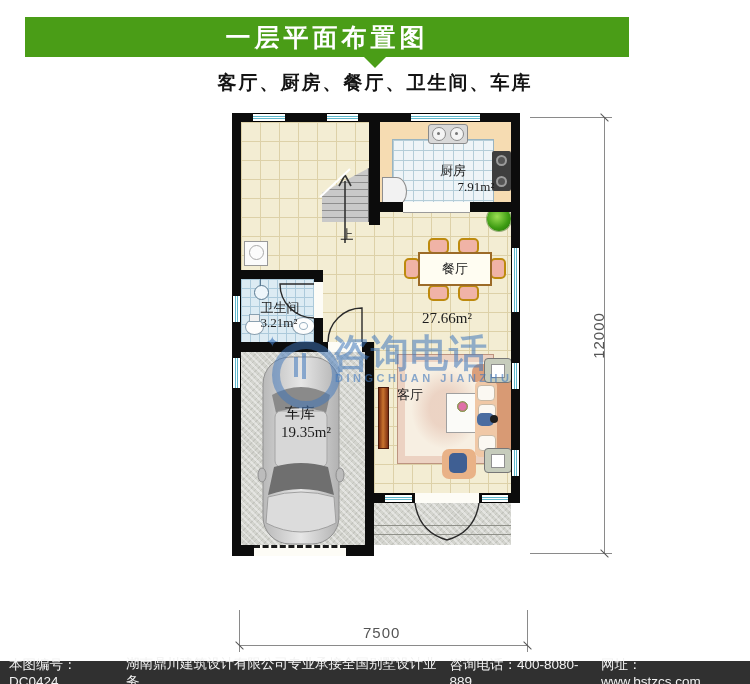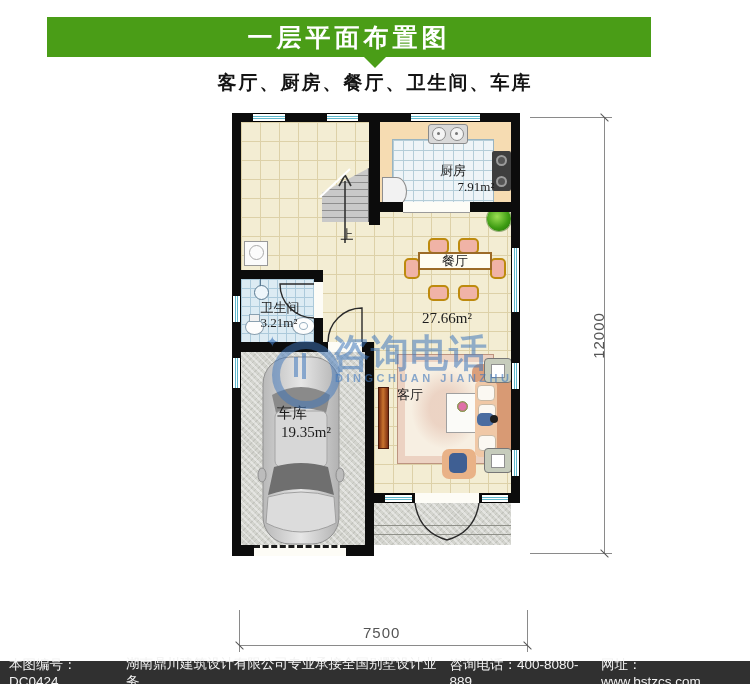--- a/index.html
+++ b/index.html
@@ -1,21 +1,21 @@
 <!DOCTYPE html>
 <html><head>
 <meta charset="utf-8">
 <style>
   html,body{margin:0;padding:0;}
   body{width:750px;height:684px;position:relative;background:#fff;
        font-family:"Liberation Sans", sans-serif;overflow:hidden;}
   .abs{position:absolute;}
 
   
-  .header-bar{left:25px;top:17px;width:604px;height:40px;background:#4a9d17;margin-left:22px;}
+  .header-bar{left:25px;top:17px;width:604px;height:40px;background:#4a9d17;}
   .header-title{width:100%;text-align:center;line-height:40px;color:#fff;
     font-size:25px;font-weight:bold;letter-spacing:4px;}
   .header-tri{left:364px;top:57px;width:0;height:0;
     border-left:11px solid transparent;border-right:11px solid transparent;
     border-top:11px solid #4a9d17;}
   .subtitle{left:0;top:70px;width:750px;text-align:center;font-size:19px;
     color:#141414;letter-spacing:2px;font-weight:600;}
 
   
   .plan{left:232px;top:113px;width:288px;height:443px;}
@@ -68,21 +68,21 @@
   .shower::after{content:"";position:absolute;left:5px;top:-7px;width:1px;height:7px;background:#5a7a92;}
   .toilet{left:13px;top:206px;width:17px;height:14px;background:#fdfdfd;border:1px solid #8aa0b0;border-radius:50%;}
   .toilet::before{content:"";position:absolute;left:3px;top:-6px;width:9px;height:6px;background:#f0f0f0;border:1px solid #8aa0b0;}
   .basin{left:60px;top:204px;width:21px;height:16px;background:#fdfdfd;border:1px solid #8aa0b0;border-radius:50%;}
   .basin::after{content:"";position:absolute;left:6px;top:4px;width:7px;height:6px;border:1px solid #9ab0c0;border-radius:50%;}
   .plant{left:255px;top:94px;width:24px;height:24px;border-radius:50%;
     background:radial-gradient(circle at 42% 40%,#9adf52,#3d9b12 58%,#236c06);
     box-shadow:0 0 0 1px rgba(36,96,8,.45);}
 
   
-  .dtable{left:186px;top:139px;width:74px;height:18px;background:#fffdf2;border:2px solid #9c6b28;
+  .dtable{left:186px;top:139px;width:74px;height:34px;background:#fffdf2;border:2px solid #9c6b28;
     box-sizing:border-box;display:flex;align-items:center;justify-content:center;}
   .chair{position:absolute;background:#f0b3a6;border:2px solid #bd8a0e;border-radius:5px;box-sizing:border-box;}
 
   
   .carpet{left:166px;top:242px;width:95px;height:108px;background:#f7efe2;
     border:7px solid #ecd2c2;outline:1px solid #bd9480;box-sizing:border-box;
     background-image:radial-gradient(ellipse at center,rgba(215,160,140,.35) 0 28%,transparent 60%);}
   .ctable{left:214px;top:280px;width:32px;height:40px;background:#fbfbf8;border:1px solid #a0a0a0;box-sizing:border-box;}
   .ctable i{position:absolute;left:10px;top:7px;width:11px;height:11px;border-radius:50%;
     background:radial-gradient(circle,#e070a8 0 40%,#7a9a40 70%,transparent 71%);}
@@ -249,21 +249,21 @@
     <path d="M247,390 Q243,419 215,427" fill="none" stroke="#2a2a2a" stroke-width="1.4"></path>
     <path d="M113,130 L113,68 M113,62 L107,73 M113,62 L119,73" fill="none" stroke="#333" stroke-width="1.6"></path>
     <path d="M88,84 L118,56" fill="none" stroke="#fff" stroke-width="2"></path>
   </svg>
 
   <div class="lbl" style="left:221px;top:49px;">厨房</div>
   <div class="lbl" style="left:220px;top:66px;margin-left:24px;">7.91m²</div>
   <div class="lbl big" style="left:215px;top:197px;">27.66m²</div>
   <div class="lbl" style="left:48px;top:186px;">卫生间</div>
   <div class="lbl" style="left:47px;top:202px;">3.21m²</div>
-  <div class="lbl big" style="left:60px;top:291px;">车库</div>
+  <div class="lbl big" style="left:68px;top:291px;">车库</div>
   <div class="lbl big" style="left:74px;top:311px;">19.35m²</div>
   <div class="lbl" style="left:178px;top:273px;">客厅</div>
   <div class="lbl" style="left:115px;top:113px;">上</div>
 </div>
 
 <div class="abs wm wm-ring">
     <i></i>
     <i></i>
   </div>
 <div class="abs wm wm-cn">咨询电话</div>

